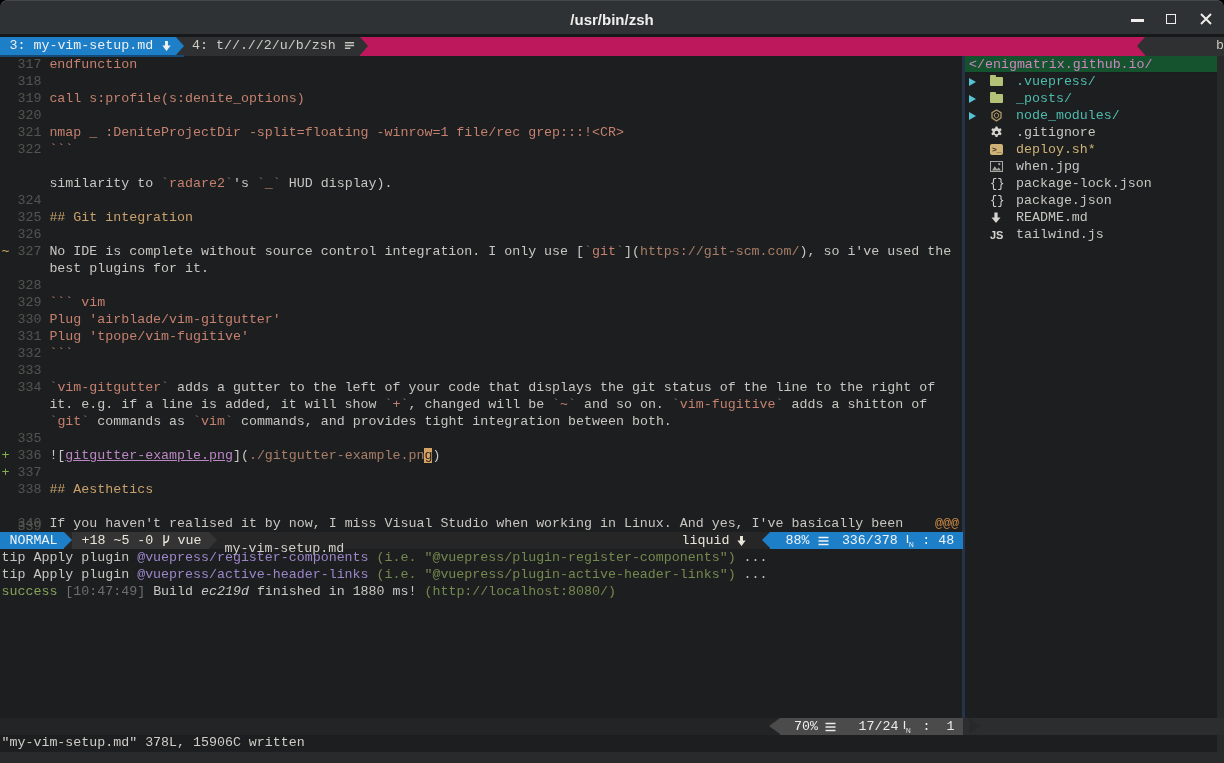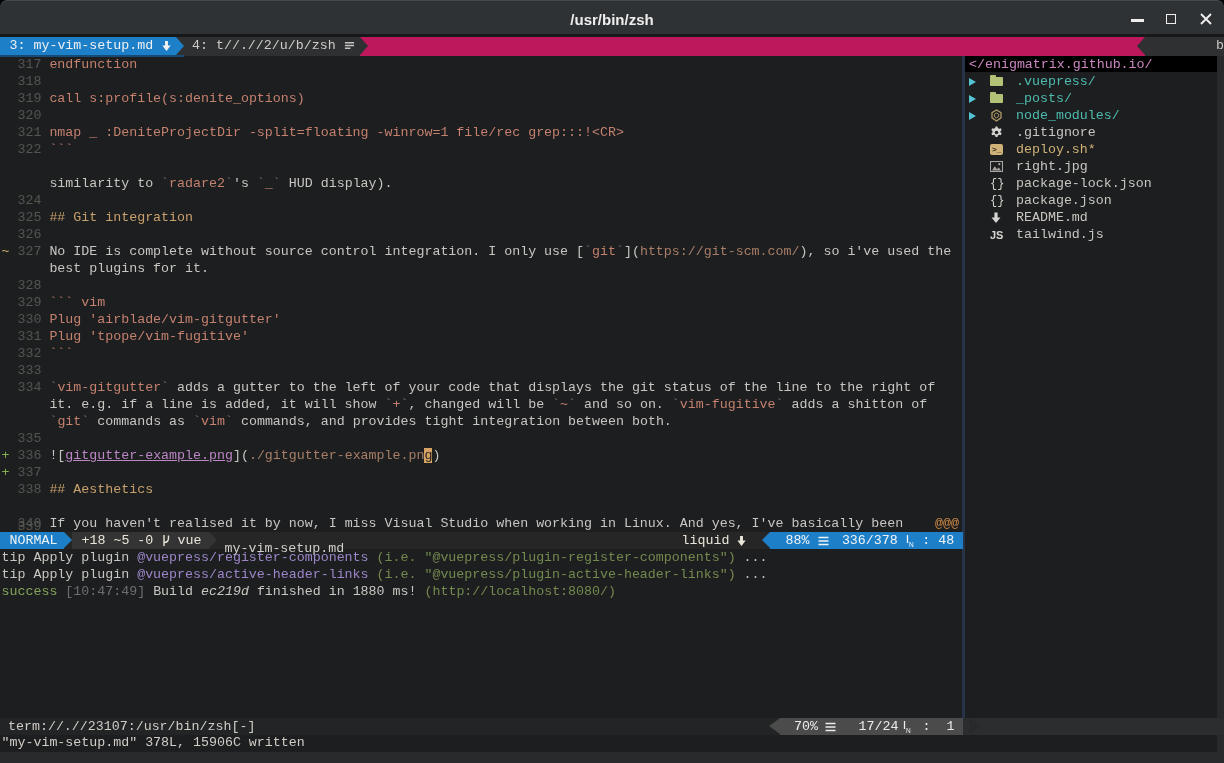--- a/index.html
+++ b/index.html
@@ -67,37 +67,37 @@
 <div class="r" style="top:391px"><span style="color:#84b04e">+ </span><span style="color:#545551">336 </span>![<span style="color:#bb87c5;text-decoration:underline">gitgutter-example.png</span>](<span style="color:#a87e68">./gitgutter-example.pn</span><span style="background:#d5a263;color:#262220">g</span>)</div>
 <div class="r" style="top:408px"><span style="color:#84b04e">+ </span><span style="color:#545551">337 </span></div>
 <div class="r" style="top:425px"><span style="color:#545551">  338 </span><span style="color:#c8a06c">## Aesthetics</span></div>
 <div class="r" style="top:462px"><span style="color:#545551">  339 </span></div>
 <div class="r" style="top:459px"><span style="color:#545551">  340 </span>If you haven't realised it by now, I miss Visual Studio when working in Linux. And yes, I've basically been    <span style="color:#cb8846">@@@</span></div>
 </div>
 
 <div class="abs" style="left:962px;top:56px;width:3px;height:662px;background:#263349"></div>
 
 <div class="abs" style="left:965px;top:56px;width:252px;height:476px">
-<div class="pr" style="top:0px;left:0;width:252px;background:#000000;border-bottom:1px solid #1a1c1d"><span style="position:absolute;left:4px"><span style="color:#cc87c1">&lt;/enigmatrix.github.io/</span></span></div>
+<div class="pr" style="top:0px;left:0;width:252px;background:#14532d;border-bottom:1px solid #1a1c1d"><span style="position:absolute;left:4px"><span style="color:#cc87c1">&lt;/enigmatrix.github.io/</span></span></div>
 <div class="pr" style="top:17px;left:0;width:252px"><span style="position:absolute;left:3.5px;top:4.5px;width:0;height:0;border-left:7px solid #54c4d4;border-top:4.5px solid transparent;border-bottom:4.5px solid transparent"></span><span style="position:absolute;left:25px;top:4px;width:13px;height:9px;background:#b2c277;border-radius:1px"></span><span style="position:absolute;left:25px;top:2px;width:6px;height:3px;background:#b2c277;border-radius:1px"></span><span style="position:absolute;left:51px"><span style="color:#4dbcae">.vuepress/</span></span></div>
 <div class="pr" style="top:34px;left:0;width:252px"><span style="position:absolute;left:3.5px;top:4.5px;width:0;height:0;border-left:7px solid #54c4d4;border-top:4.5px solid transparent;border-bottom:4.5px solid transparent"></span><span style="position:absolute;left:25px;top:4px;width:13px;height:9px;background:#b2c277;border-radius:1px"></span><span style="position:absolute;left:25px;top:2px;width:6px;height:3px;background:#b2c277;border-radius:1px"></span><span style="position:absolute;left:51px"><span style="color:#4dbcae">_posts/</span></span></div>
 <div class="pr" style="top:51px;left:0;width:252px"><span style="position:absolute;left:3.5px;top:4.5px;width:0;height:0;border-left:7px solid #54c4d4;border-top:4.5px solid transparent;border-bottom:4.5px solid transparent"></span><svg style="position:absolute;left:25px;top:2px" width="13" height="13" viewBox="0 0 13 13">
           <path d="M6.5 1 11 3.6 v5.2 L6.5 12 2 8.8 V3.6 Z" fill="none" stroke="#b09a68" stroke-width="1.3"></path>
           <path d="M6.5 4 8.6 5.2 v2.4 L6.5 8.9 4.4 7.6 V5.2 Z" fill="none" stroke="#b09a68" stroke-width="1"></path>
         </svg><span style="position:absolute;left:51px"><span style="color:#4dbcae">node_modules/</span></span></div>
 <div class="pr" style="top:68px;left:0;width:252px"><svg style="position:absolute;left:25px;top:2px" width="13" height="13" viewBox="0 0 13 13">
           <path d="M5.5 0.5 h2 l0.3 1.5 1.4 0.8 1.5-0.5 1 1.7-1.2 1 0 1.6 1.2 1-1 1.7-1.5-0.5-1.4 0.8-0.3 1.5 h-2 l-0.3-1.5-1.4-0.8-1.5 0.5-1-1.7 1.2-1 0-1.6-1.2-1 1-1.7 1.5 0.5 1.4-0.8 Z" fill="#d6d4d0"></path>
           <circle cx="6.5" cy="6.5" r="1.8" fill="#1d1e1f"></circle>
         </svg><span style="position:absolute;left:51px"><span style="color:#c8c6c2">.gitignore</span></span></div>
 <div class="pr" style="top:85px;left:0;width:252px"><span style="position:absolute;left:25px;top:3px;width:13px;height:11px;background:#cfb277;border-radius:2px"></span><span style="position:absolute;left:27px;top:4px;font-size:8px;line-height:9px;color:#3a3226;font-weight:bold">&gt;_</span><span style="position:absolute;left:51px"><span style="color:#cfb277">deploy.sh*</span></span></div>
 <div class="pr" style="top:102px;left:0;width:252px"><svg style="position:absolute;left:25px;top:3px" width="13" height="11" viewBox="0 0 13 11">
           <rect x="0.5" y="0.5" width="12" height="10" fill="none" stroke="#a8a6a2" stroke-width="1.1"></rect>
           <circle cx="9.3" cy="3.2" r="1.1" fill="#a8a6a2"></circle>
           <path d="M2 9.5 4.8 5.2 7 8.2 8.7 6.4 11 9.5 Z" fill="#a8a6a2"></path>
-        </svg><span style="position:absolute;left:51px"><span style="color:#c8c6c2">right.jpg</span></span></div>
+        </svg><span style="position:absolute;left:51px"><span style="color:#c8c6c2">when.jpg</span></span></div>
 <div class="pr" style="top:119px;left:0;width:252px"><span style="position:absolute;left:25px;top:1px;color:#d6d4d0;font-size:12px">{}</span><span style="position:absolute;left:51px"><span style="color:#c8c6c2">package-lock.json</span></span></div>
 <div class="pr" style="top:136px;left:0;width:252px"><span style="position:absolute;left:25px;top:1px;color:#d6d4d0;font-size:12px">{}</span><span style="position:absolute;left:51px"><span style="color:#c8c6c2">package.json</span></span></div>
 <div class="pr" style="top:153px;left:0;width:252px"><svg style="position:absolute;left:25px;top:3px" width="12" height="12" viewBox="0 0 12 12">
           <path d="M4.4 0.5 h3.2 v5 h2.9 L6 11 1.5 5.5 h2.9 Z" fill="#d6d4d0"></path>
         </svg><span style="position:absolute;left:51px"><span style="color:#c8c6c2">README.md</span></span></div>
 <div class="pr" style="top:170px;left:0;width:252px"><span style="position:absolute;left:25px;top:1px;color:#d6d4d0;font-size:11px;font-weight:bold;font-family:'Liberation Sans',sans-serif">JS</span><span style="position:absolute;left:51px"><span style="color:#c8c6c2">tailwind.js</span></span></div>
 </div>
 
 <div class="abs" style="left:0;top:532px;width:963px;height:17px;background:#262626">
   <div class="abs" style="left:72px;top:0;width:137px;height:17px;background:#343434"></div>
@@ -128,21 +128,20 @@
       </svg>
   <div class="mono abs" style="left:922.3px;top:0;color:#f0f4f6">:</div>
   <div class="mono abs" style="left:938.3px;top:0;color:#f0f4f6">48</div>
 </div>
 
 <div class="mono abs" style="left:1.5px;top:549px;color:#c8c6c2">tip Apply plugin <span style="color:#9c86ca">@vuepress/register-components</span> <span style="color:#74894e">(i.e. "@vuepress/plugin-register-components")</span> ...</div>
 <div class="mono abs" style="left:1.5px;top:566px;color:#c8c6c2">tip Apply plugin <span style="color:#9c86ca">@vuepress/active-header-links</span> <span style="color:#74894e">(i.e. "@vuepress/plugin-active-header-links")</span> ...</div>
 <div class="mono abs" style="left:1.5px;top:583px;color:#c8c6c2"><span style="color:#85a35a">success </span><span style="color:#6e6e6e">[10:47:49] </span>Build <span style="font-style:italic">ec219d</span> finished in 1880 ms! <span style="color:#74894e">(http://localhost:8080/)</span></div>
 
 <div class="abs" style="left:0;top:718px;width:963px;height:17px;background:#222425">
-  <div class="mono abs" style="left:8px;top:0;color:#d0cdc8">term://.//23107:/usr/bin/zsh[-]</div>
   <div class="abs" style="left:780px;top:0;width:183px;height:17px;background:#4b4b4b"></div>
   <div class="abs" style="left:769px;top:0;width:0;height:0;border-right:11px solid #4b4b4b;border-top:8.5px solid transparent;border-bottom:8.5px solid transparent"></div>
   <div class="mono abs" style="left:794px;top:0;color:#ececec">70%</div>
   <svg class="abs" style="left:825px;top:3.5px" width="11" height="10" viewBox="0 0 11 10">
         <path d="M0.5 1.5 h10 M0.5 5 h10 M0.5 8.5 h10" stroke="#ececec" stroke-width="1.5"></path>
       </svg>
   <div class="mono abs" style="left:858.5px;top:0;color:#ececec">17/24</div>
   <svg class="abs" style="left:903px;top:3px" width="8" height="12" viewBox="0 0 8 12">
         <path d="M1.5 0 v8" stroke="#ececec" stroke-width="1.3"></path>
         <text x="3" y="11.5" font-size="6.5" fill="#ececec" font-family="Liberation Sans">N</text>

